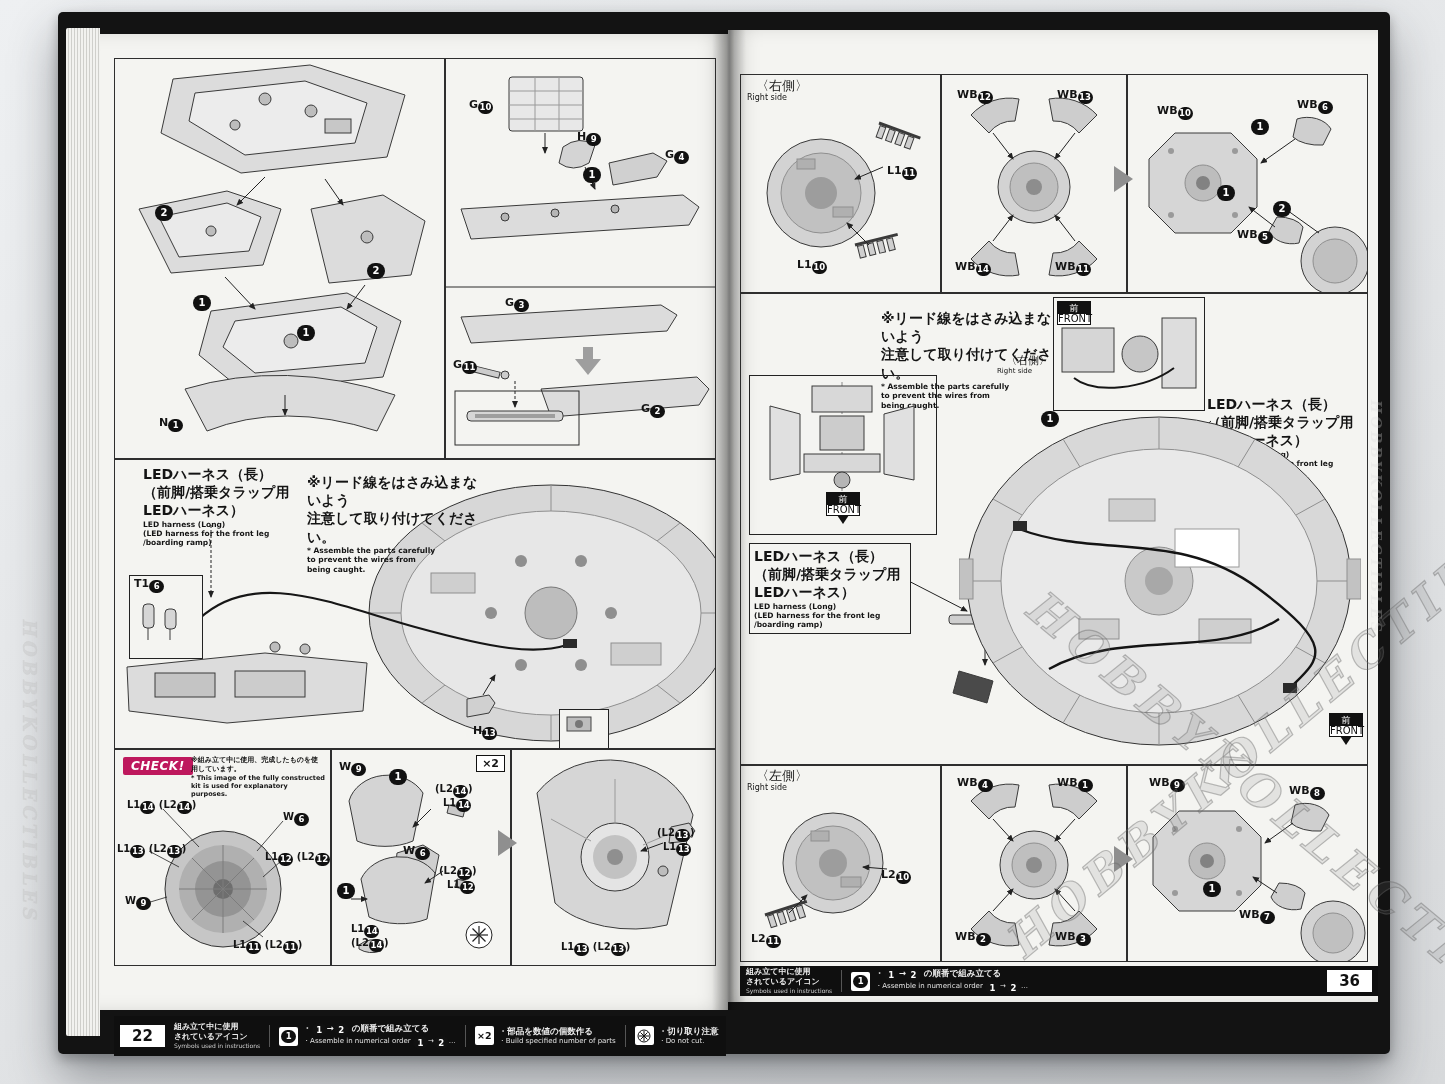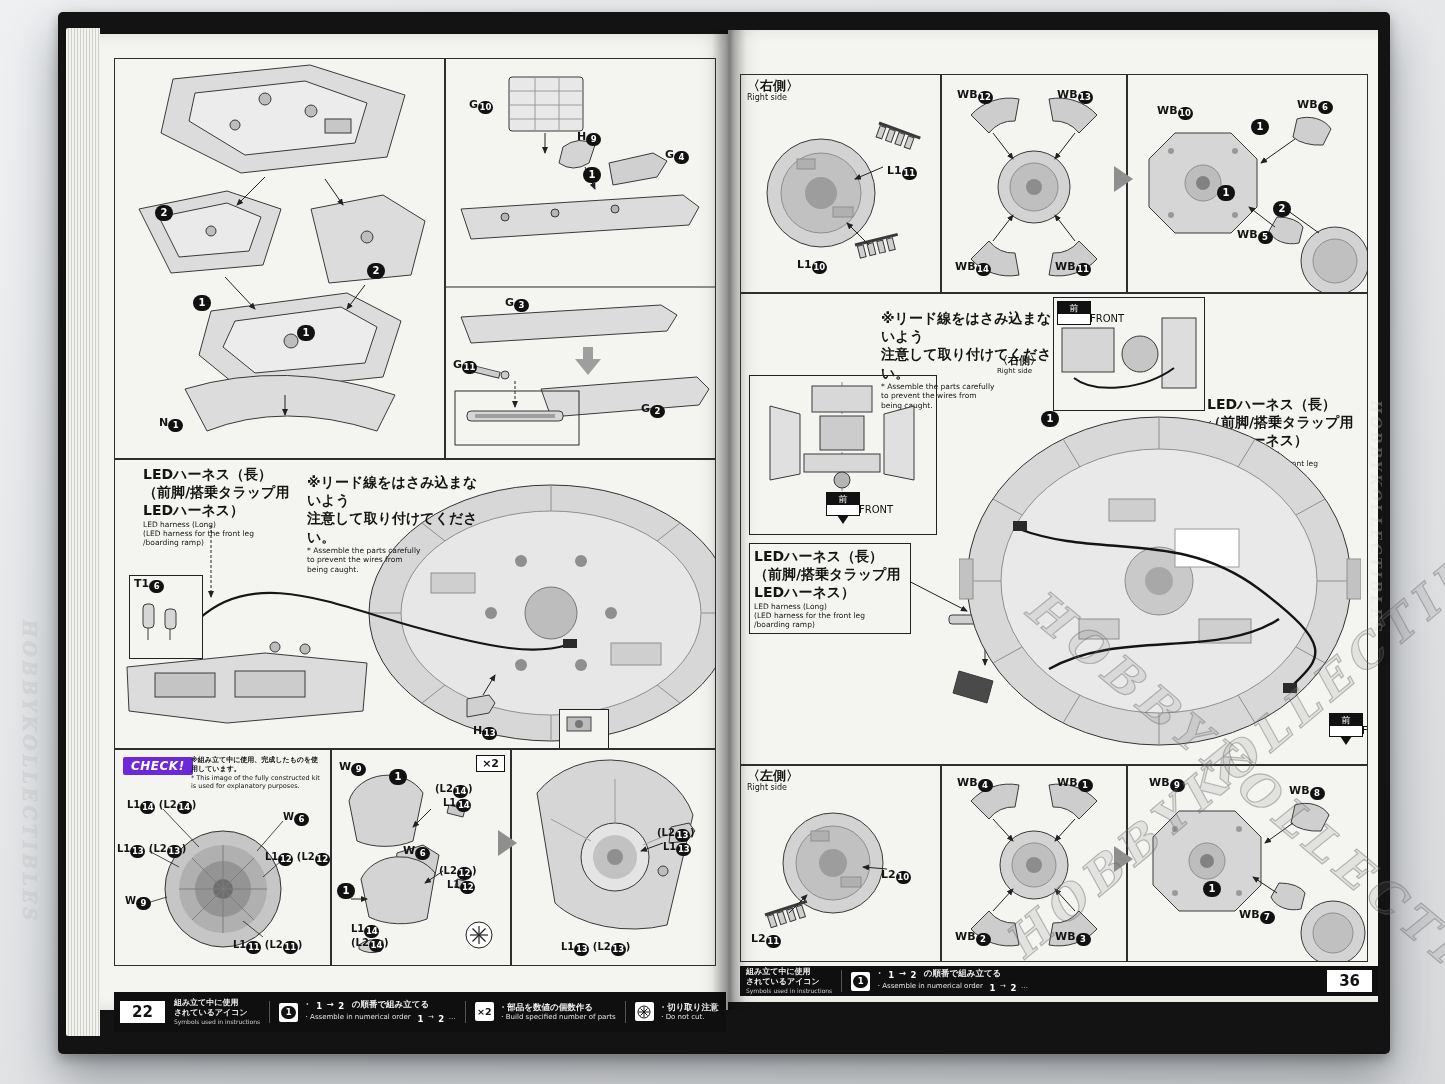--- a/index.html
+++ b/index.html
@@ -18,32 +18,32 @@
   .panel{position:absolute;border:1px solid #2e2e2e;overflow:hidden;}
   .art{position:absolute;left:0;top:0;width:100%;height:100%;}
   .plabel{position:absolute;font-weight:700;font-size:11px;white-space:nowrap;line-height:1.15;}
   .plabel.sm{font-size:10px;}
   .n{display:inline-flex;align-items:center;justify-content:center;min-width:13px;height:13px;
     padding:0 1px;border-radius:999px;background:#111;color:#fff;font-size:8.5px;font-weight:700;
     line-height:1;vertical-align:-2px;}
   .plabel.big .n{min-width:16px;height:16px;font-size:10px;}
   .tblock{position:absolute;}
   .tblock .jp{font-size:14px;font-weight:700;line-height:1.3;}
-  .tblock .en{font-size:7.5px;line-height:1.25;}
+  .tblock .en{font-size:7.5px;line-height:1.25;font-weight:bold;}
   .tbox{border:1px solid #222;background:#f4f4f1;padding:3px 4px;}
   .phead{position:absolute;}
-  .phead-jp{display:block;font-size:13px;font-weight:700;line-height:1.1;}
+  .phead-jp{display:block;font-size:13px;font-weight:400;line-height:1.1;margin-left:9px;}
   .phead-en{display:block;font-size:8px;}
-  .checktitle{position:absolute;background:#6d28d9;color:#fff;font-style:italic;font-weight:800;
+  .checktitle{position:absolute;background:#be185d;color:#fff;font-style:italic;font-weight:800;
     font-size:12px;padding:2px 8px;border-radius:2px;letter-spacing:.5px;}
   .badgebox{position:absolute;border:1.5px solid #111;background:#fff;font-weight:800;font-size:11px;
     padding:1px 5px;line-height:1.2;}
   .frontbox{position:absolute;width:32px;border:1px solid #111;background:#fff;text-align:center;z-index:3;}
   .frontbox .f-jp{background:#111;color:#fff;font-size:9px;line-height:12px;}
-  .frontbox .f-en{font-size:10px;line-height:10px;color:#111;margin-left:32px;}
+  .frontbox .f-en{font-size:10px;line-height:10px;color:#111;}
   .frontbox.arrow::after{content:"";position:absolute;left:50%;top:100%;transform:translateX(-50%);
     border:6px solid transparent;border-top:9px solid #111;}
   .bigarrow{position:absolute;width:0;height:0;border-top:13px solid transparent;
     border-bottom:13px solid transparent;border-left:19px solid #8f8f8f;z-index:4;}
   .pfooter{position:absolute;background:#0f0f0f;color:#eee;display:flex;align-items:center;gap:9px;padding:0 6px;}
   .pagenum{background:#fff;color:#111;font-weight:700;font-size:15px;padding:2px 12px;line-height:1.25;}
   .vdiv{width:1px;height:22px;background:#555;}
   .lt-jp{font-size:8px;font-weight:700;line-height:1.25;}
   .lt-en{font-size:6px;color:#cfcfcf;line-height:1.2;}
   .legend-item{display:flex;align-items:center;gap:5px;}
@@ -337,21 +337,21 @@
             <line x1="152" y1="94" x2="130" y2="102"></line>
           </g>
         </svg>
         <div class="plabel sm" style="left:146px;top:78px">(L2<span class="n">13</span>)</div>
         <div class="plabel sm" style="left:152px;top:92px">L1<span class="n">13</span></div>
         <div class="plabel sm" style="left:50px;top:192px">L1<span class="n">13</span> (L2<span class="n">13</span>)</div>
       </div>
 
       <div class="bigarrow" style="left:398px;top:796px"></div>
 
-      <div class="pfooter" style="left:14px;top:958px;width:600px;height:40px">
+      <div class="pfooter" style="left:14px;top:982px;width:600px;height:40px">
         <div class="pagenum">22</div>
         <div>
           <div class="lt-jp">組み立て中に使用</div>
           <div class="lt-jp">されているアイコン</div>
           <div class="lt-en">Symbols used in instructions</div>
         </div>
         <div class="vdiv"></div>
         <div class="legend-item">
           <div class="licon">
               <span class="n">1</span>

